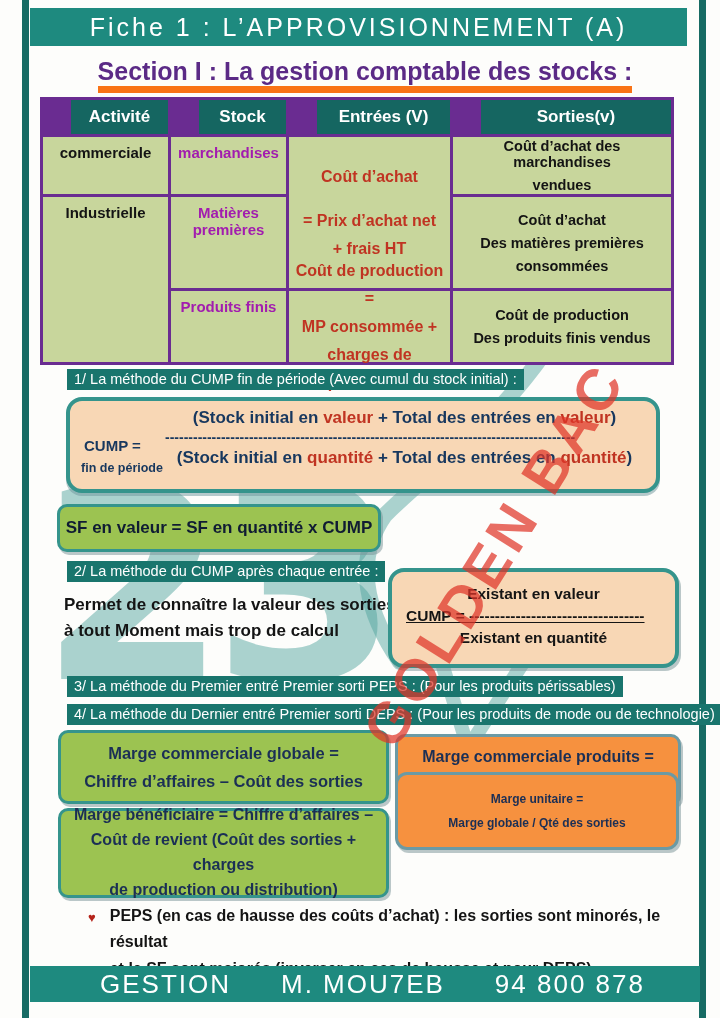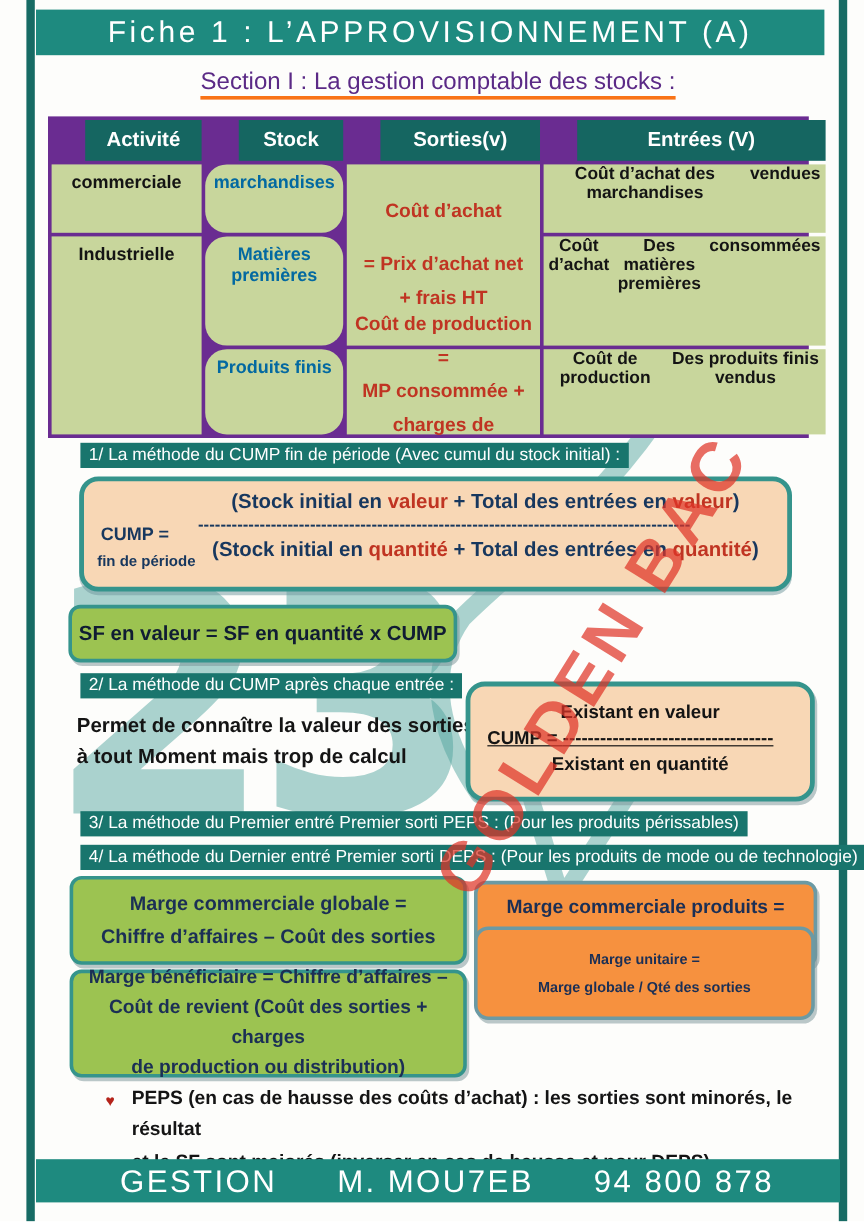--- a/index.html
+++ b/index.html
@@ -22,39 +22,39 @@
             transform:rotate(-58deg);font-size:58px;font-weight:bold;letter-spacing:5px;
             color:rgba(223,52,40,0.72);white-space:nowrap;z-index:5;}
 
   .content{position:absolute;inset:0;z-index:2;}
 
   
   .title-banner{position:absolute;left:30px;top:8px;width:657px;height:38px;background:#1e8a7f;
                 color:#fff;display:flex;align-items:center;justify-content:center;
                 font-size:25px;letter-spacing:3px;font-weight:500;}
   .section-title{position:absolute;left:30px;top:57px;width:670px;text-align:center;}
-  .section-title span{font-size:20px;font-weight:normal;color:#5b2a86;
-                      border-bottom:3px solid #f97316;padding-bottom:1px;}
+  .section-title span{font-size:25px;font-weight:bold;color:#5b2a86;
+                      border-bottom:7px solid #f97316;padding-bottom:1px;}
 
   
   .stock-table{position:absolute;left:40px;top:97px;width:628px;background:#6a2c91;padding:3px;
                display:grid;grid-template-columns:125px 115px 161px 1fr;
                grid-template-rows:34px 57px 91px 71px;gap:3px;}
   .cell{background:#c8d69c;text-align:center;}
   .th{background:#156661;color:#fff;font-weight:bold;font-size:17px;
       display:flex;align-items:center;justify-content:center;margin-left:28px;}
   .cell-top{padding-top:7px;font-weight:bold;}
   .activite{color:#141414;font-size:15px;}
-  .stockc{color:#0369a1;font-size:15px;padding-left:4px;padding-right:4px;border-radius:18px;}
+  .stockc{color:#a21caf;font-size:15px;padding-left:4px;padding-right:4px;}
   .a2{grid-column:1;grid-row:3/5;}
   .e12{grid-column:3;grid-row:2/4;}
   .entrees{color:#c03422;font-weight:bold;font-size:16px;display:flex;flex-direction:column;
            justify-content:center;line-height:1.75;}
   .gap-b{margin-bottom:16px;}
-  .sortiesc{color:#141414;font-weight:bold;font-size:14.5px;display:flex;
+  .sortiesc{color:#141414;font-weight:bold;font-size:14.5px;display:flex;flex-direction:column;
             justify-content:center;gap:7px;padding:0 4px;}
 
   
   .strip{position:absolute;background:#19756d;color:#fff;font-size:14.5px;
          padding:2px 7px 3px;white-space:nowrap;}
   #m1{left:67px;top:369px;} #m2{left:67px;top:561px;}
   #m3{left:67px;top:676px;} #m4{left:67px;top:704px;}
 
   
   .cump-box{position:absolute;left:66px;top:397px;width:586px;height:88px;background:#f8d7b5;
@@ -124,22 +124,22 @@
     <div class="title-banner">
       <span>Fiche 1 :  L’APPROVISIONNEMENT (A)</span>
     </div>
     <div class="section-title">
       <span>Section I : La gestion comptable des stocks :</span>
     </div>
 
     <div class="stock-table">
       <div class="cell th">Activité</div>
       <div class="cell th">Stock</div>
+      <div class="cell th">Entrées (V)</div>
       <div class="cell th">Sorties(v)</div>
-      <div class="cell th">Entrées (V)</div>
 
       <div class="cell cell-top activite">commerciale</div>
       <div class="cell cell-top stockc">marchandises</div>
       <div class="cell entrees e12">
         <div class="gap-b">Coût d’achat</div>
         <div>= Prix d’achat net</div>
         <div>+ frais HT</div>
       </div>
       <div class="cell sortiesc">
         <div>Coût d’achat des marchandises</div>

